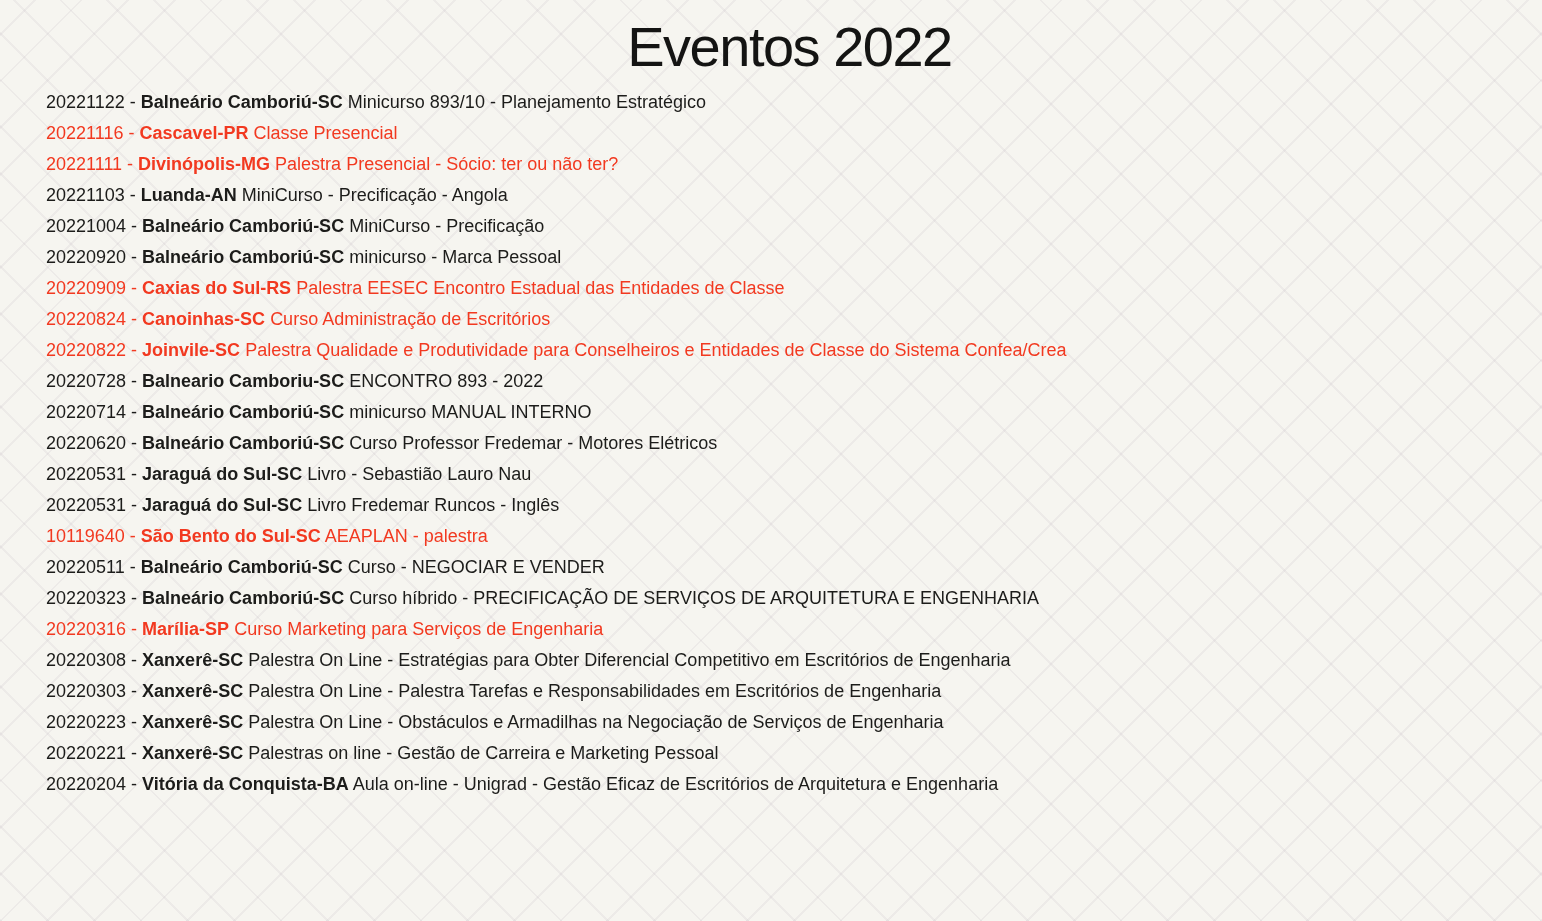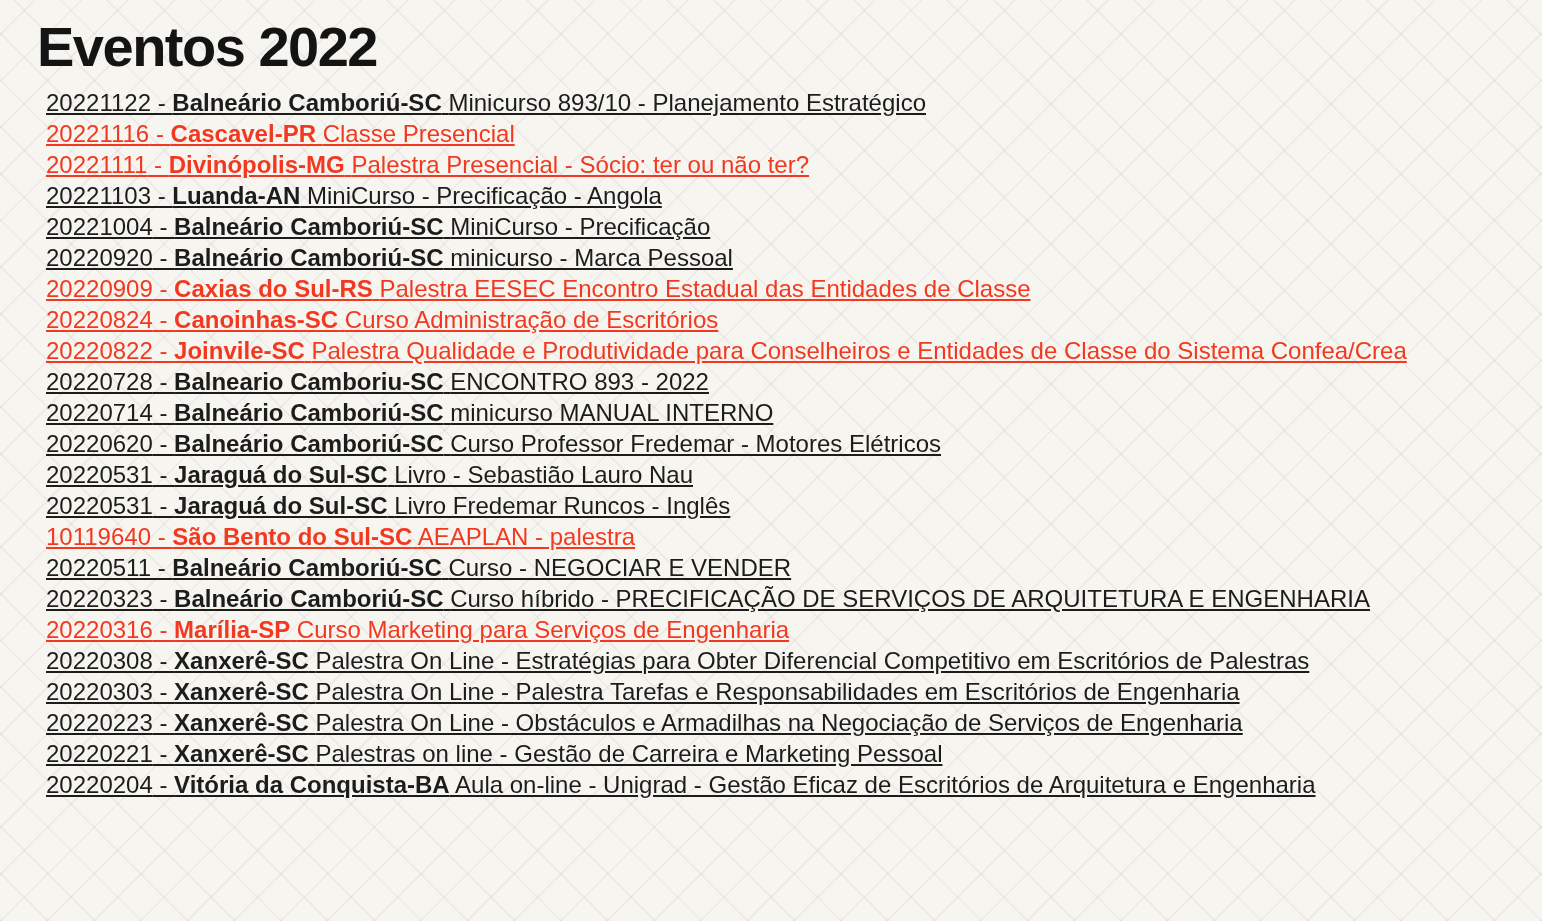--- a/index.html
+++ b/index.html
@@ -15,33 +15,33 @@
     font-family: "Liberation Sans", sans-serif;
     background-color: #f6f5f0;
     background-image:
       repeating-linear-gradient(45deg,  rgba(190,180,190,0.16) 0px, rgba(190,180,190,0.16) 2px, transparent 2px, transparent 33px),
       repeating-linear-gradient(-45deg, rgba(190,180,190,0.16) 0px, rgba(190,180,190,0.16) 2px, transparent 2px, transparent 33px);
   }
   .title {
     margin: 0;
     padding: 14px 0 8px 37px;
     font-size: 56px;
-    font-weight: 700;
+    font-weight: 400;
     letter-spacing: -1.5px;
     color: #141413;
+    text-align: center;
   }
   .events {
     margin-left: 46px;
   }
   .event-line {
-    font-size: 24px;
+    font-size: 18px;
     line-height: 31px;
     color: #1c1c1a;
     white-space: nowrap;
-    text-decoration: underline;
   }
   .event-line .city {
     font-weight: 700;
   }
   .event-line.red {
     color: var(--highlight, #f23920);
   }
 </style>
 </head>
 <body>
@@ -81,21 +81,21 @@
 
   <div class="event-line red"><span class="date">10119640</span><span class="sep"> - </span><span class="city">São Bento do Sul-SC</span> <span class="desc">AEAPLAN - palestra</span></div>
 
 
   <div class="event-line"><span class="date">20220511</span><span class="sep"> - </span><span class="city">Balneário Camboriú-SC</span> <span class="desc">Curso - NEGOCIAR E VENDER</span></div>
 
   <div class="event-line"><span class="date">20220323</span><span class="sep"> - </span><span class="city">Balneário Camboriú-SC</span> <span class="desc">Curso híbrido - PRECIFICAÇÃO DE SERVIÇOS DE ARQUITETURA E ENGENHARIA</span></div>
 
   <div class="event-line red"><span class="date">20220316</span><span class="sep"> - </span><span class="city">Marília-SP</span> <span class="desc">Curso Marketing para Serviços de Engenharia</span></div>
 
-  <div class="event-line"><span class="date">20220308</span><span class="sep"> - </span><span class="city">Xanxerê-SC</span> <span class="desc">Palestra On Line - Estratégias para Obter Diferencial Competitivo em Escritórios de Palestras</span></div>
+  <div class="event-line"><span class="date">20220308</span><span class="sep"> - </span><span class="city">Xanxerê-SC</span> <span class="desc">Palestra On Line - Estratégias para Obter Diferencial Competitivo em Escritórios de Engenharia</span></div>
 
   <div class="event-line"><span class="date">20220303</span><span class="sep"> - </span><span class="city">Xanxerê-SC</span> <span class="desc">Palestra On Line - Palestra Tarefas e Responsabilidades em Escritórios de Engenharia</span></div>
 
   <div class="event-line"><span class="date">20220223</span><span class="sep"> - </span><span class="city">Xanxerê-SC</span> <span class="desc">Palestra On Line - Obstáculos e Armadilhas na Negociação de Serviços de Engenharia</span></div>
 
   <div class="event-line"><span class="date">20220221</span><span class="sep"> - </span><span class="city">Xanxerê-SC</span> <span class="desc">Palestras on line - Gestão de Carreira e Marketing Pessoal</span></div>
 
   <div class="event-line"><span class="date">20220204</span><span class="sep"> - </span><span class="city">Vitória da Conquista-BA</span> <span class="desc">Aula on-line - Unigrad - Gestão Eficaz de Escritórios de Arquitetura e Engenharia</span></div>
 </div>
 </div>

